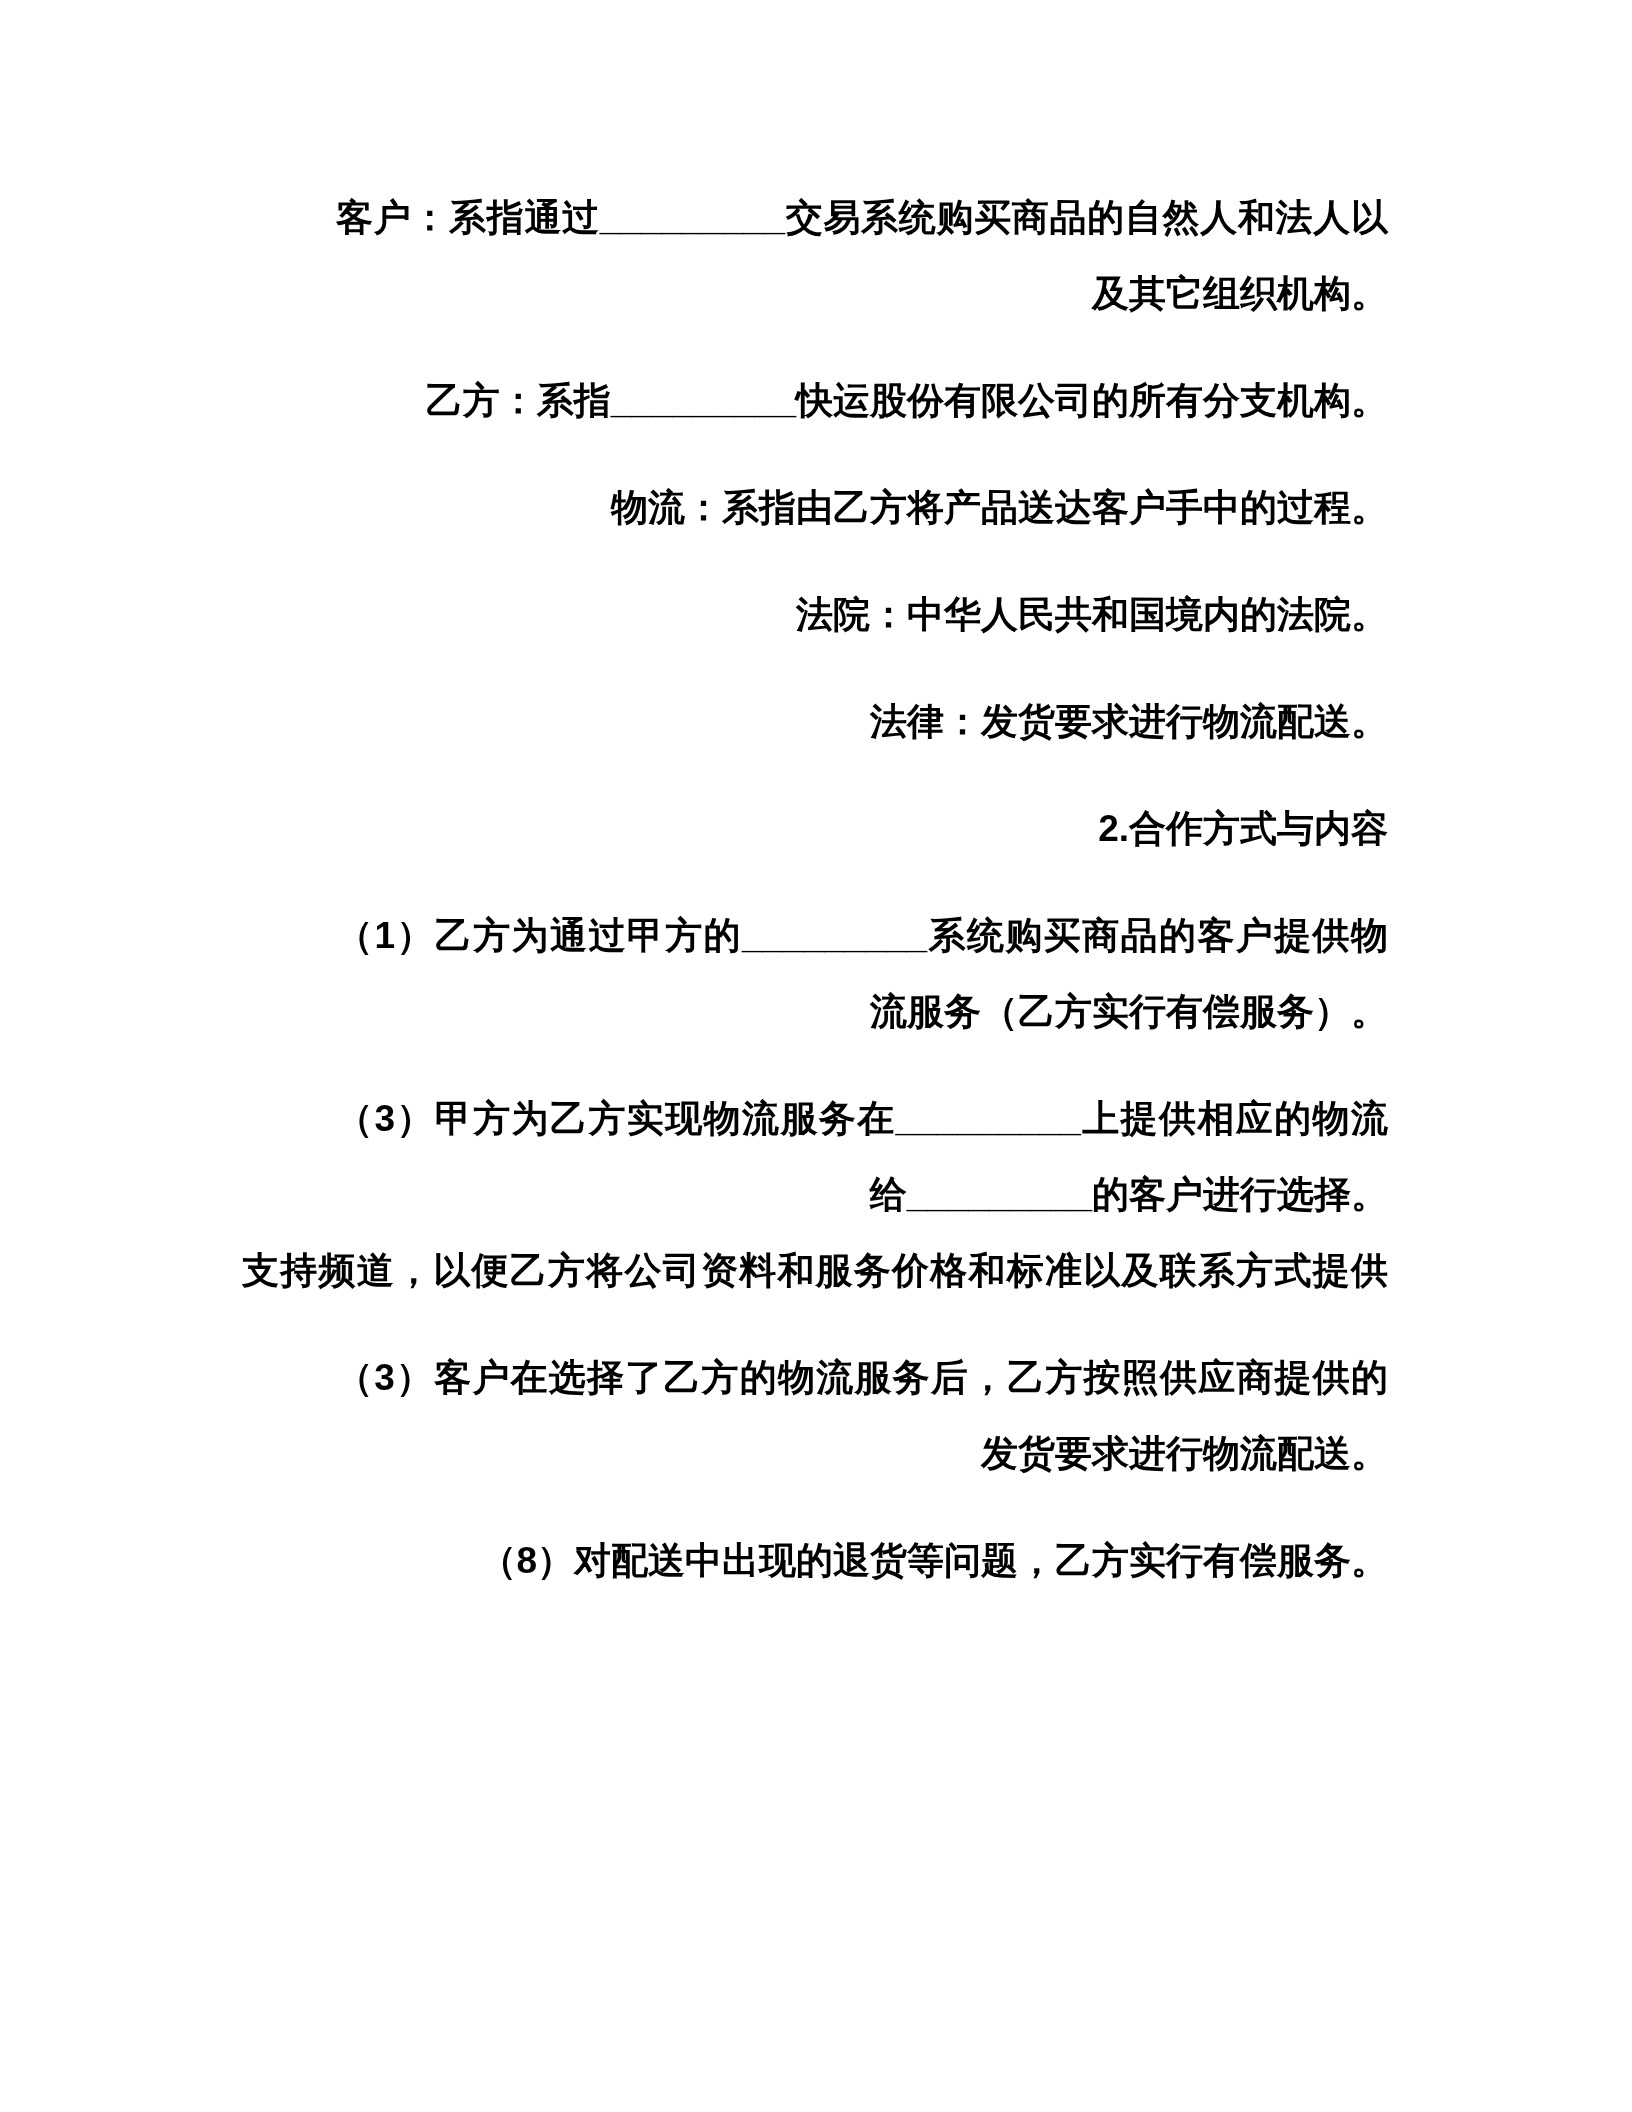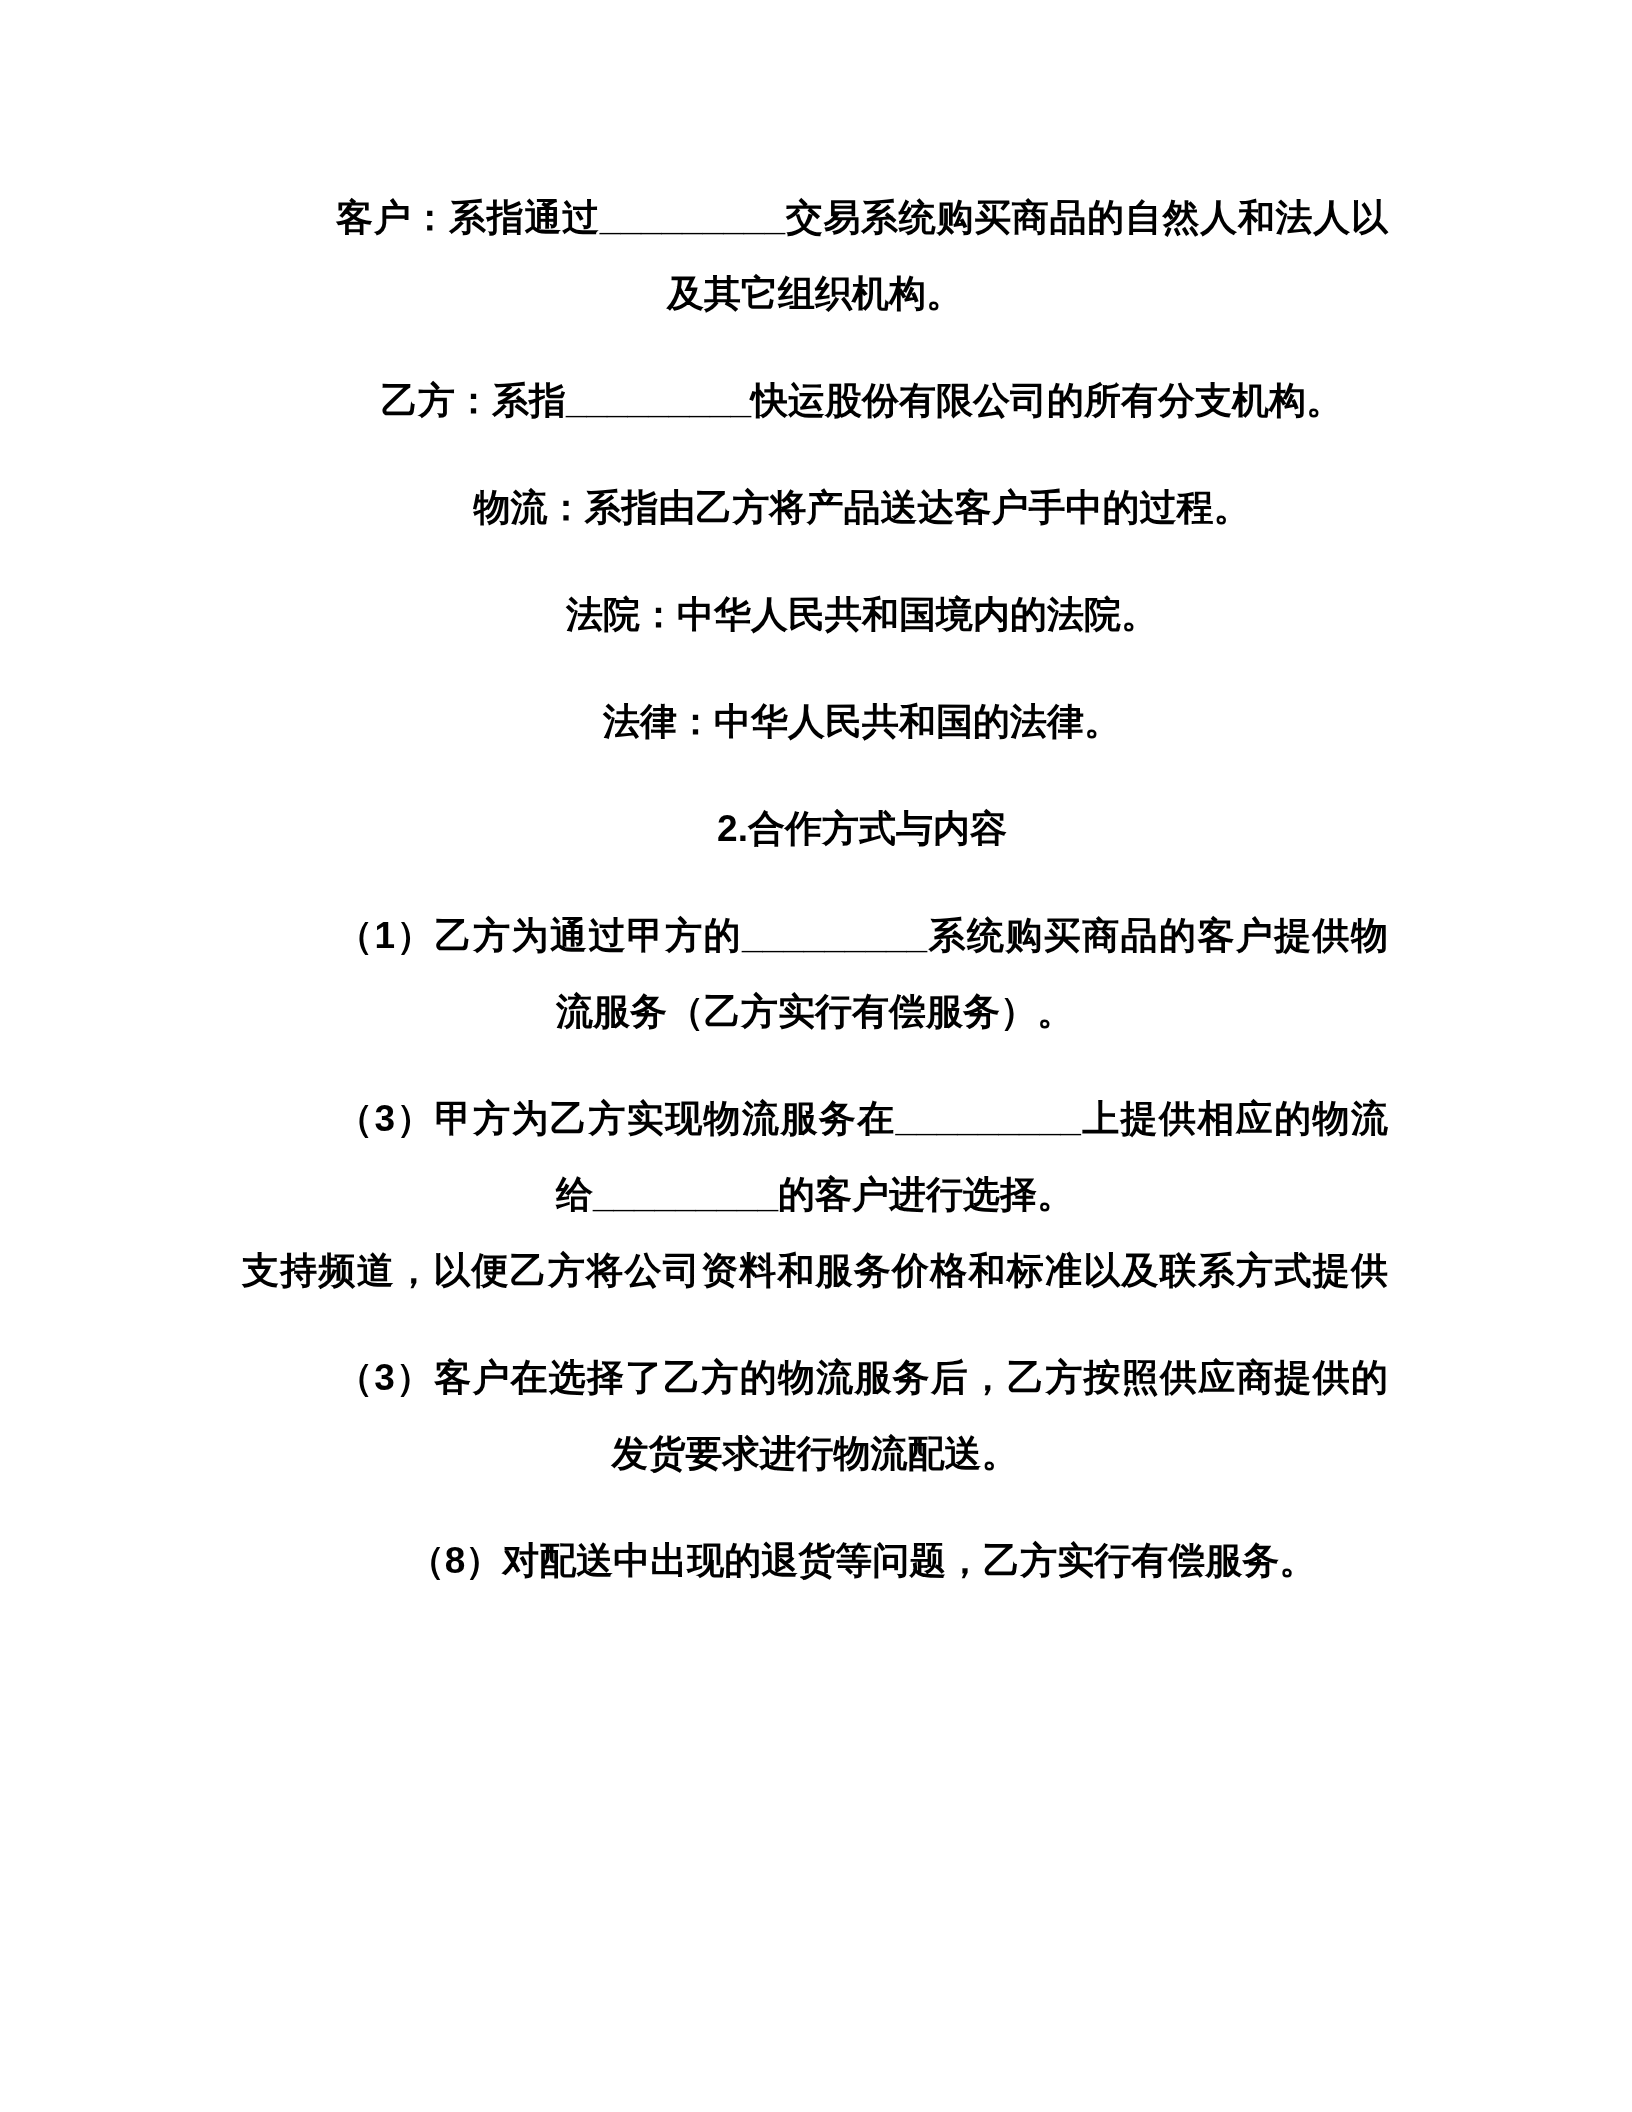--- a/index.html
+++ b/index.html
@@ -24,21 +24,21 @@
     color: #000000;
     font-family: "Liberation Sans", "DejaVu Sans", sans-serif;
     font-weight: 700;
     font-size: 37px;
     line-height: 76px;
   }
   .para {
     margin: 0 0 31px 0;
   }
   .line {
-    text-align: center;
+    text-align: right;
   }
   .line.indent {
     padding-left: 94px;
   }
   .line.fill {
     text-align: justify;
     text-align-last: justify;
   }
 </style>
 </head>
@@ -53,21 +53,21 @@
       <div class="para">
         <div class="line indent">乙方：系指_________快运股份有限公司的所有分支机构。</div>
       </div>
       <div class="para">
         <div class="line indent">物流：系指由乙方将产品送达客户手中的过程。</div>
       </div>
       <div class="para">
         <div class="line indent">法院：中华人民共和国境内的法院。</div>
       </div>
       <div class="para">
-        <div class="line indent">法律：中华人民共和国的法律。</div>
+        <div class="line indent">法律：发货要求进行物流配送。</div>
       </div>
       <div class="para">
         <div class="line indent">2.合作方式与内容</div>
       </div>
       <div class="para">
         <div class="line indent fill">（1）乙方为通过甲方的_________系统购买商品的客户提供物</div>
         <div class="line">流服务（乙方实行有偿服务）。</div>
       </div>
       <div class="para">
         <div class="line indent fill">（3）甲方为乙方实现物流服务在_________上提供相应的物流</div>

